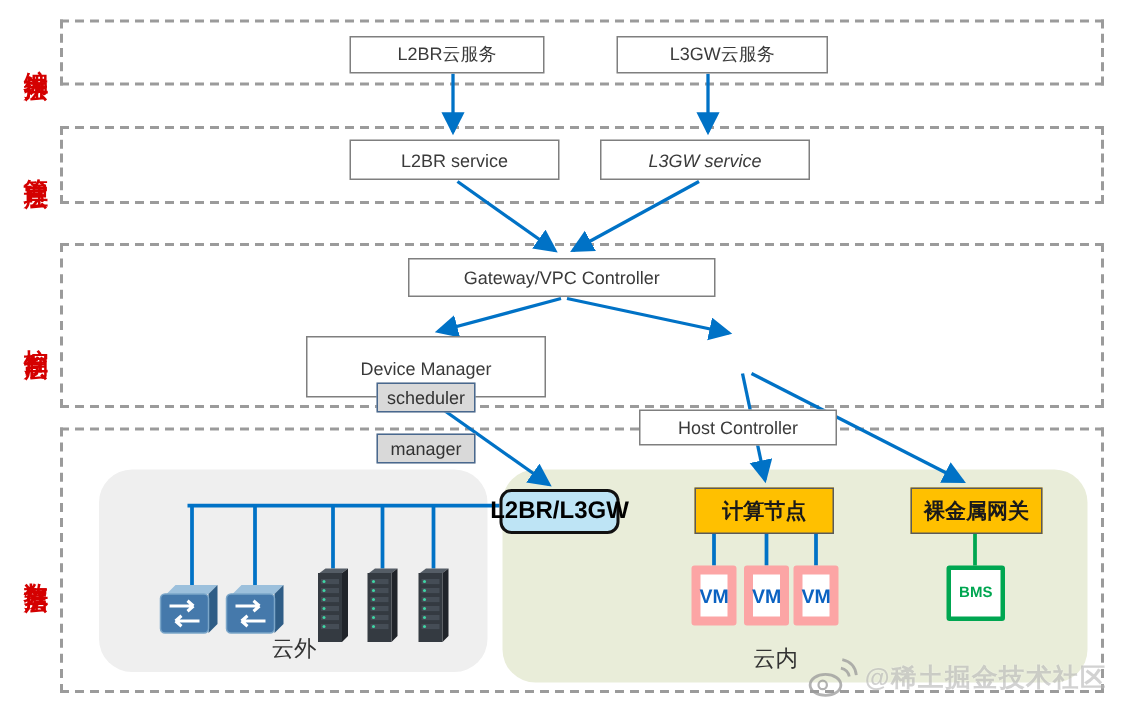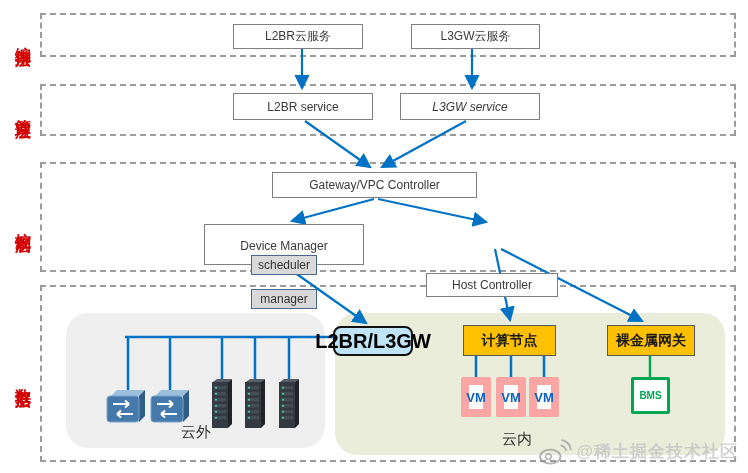--- a/index.html
+++ b/index.html
@@ -33,28 +33,28 @@
     width:66px;height:20px;
   }
   
   .region{position:absolute;border-radius:22px;z-index:1;}
   .region.gray{background:#efefef;}
   .region.green{background:#e9edd9;}
   .region-label{position:absolute;font-size:15px;color:#333;z-index:3;}
   
   .box-cyan{
     background:#bee4f5;border:2px solid #111;border-radius:8px;
-    font-weight:bold;font-size:20px;color:#000;
+    font-weight:bold;font-size:16px;color:#000;
   }
   .box-orange{
     background:#ffc000;border:1.5px solid #5a5a5a;
     font-weight:bold;font-size:14px;color:#1a1a1a;
   }
   .box-vm{
-    background:#fff;border:8px solid #fca5a5;border-radius:2px;
+    background:#fff;border:6px solid #fca5a5;border-radius:2px;
     font-weight:bold;font-size:13px;color:#0b62c1;
   }
   .box-bms{
     background:#fff;border:3px solid #00a651;border-radius:2px;
     font-weight:bold;font-size:10px;color:#00a651;
   }
   .edges{position:absolute;left:0;top:0;z-index:2;pointer-events:none;}
   .icon-abs{position:absolute;z-index:3;}
   
   .watermark{
@@ -111,21 +111,21 @@
       <path d="M255,337 V379"></path>
       <path d="M289,337 V379"></path>
       <path d="M476,356 V377"></path>
       <path d="M511,356 V377"></path>
       <path d="M544,356 V377"></path>
     </g>
     <path d="M650,356 V377" stroke="#00a651" stroke-width="2.5" fill="none"></path>
   </svg>
 
   <div class="node" style="left:233px;top:24px;width:130px;height:25px;">L2BR云服务</div>
-  <div class="node" style="left:411px;top:24px;width:129px;height:25px;">L3GW云服务</div>
+  <div class="node" style="left:411px;top:24px;width:141px;height:25px;">L3GW云服务</div>
 
   <div class="node" style="left:233px;top:93px;width:140px;height:27px;">L2BR service</div>
   <div class="node" style="left:400px;top:93px;width:140px;height:27px;font-style:italic;">L3GW service</div>
 
   <div class="node" style="left:272px;top:172px;width:205px;height:26px;">Gateway/VPC Controller</div>
   <div class="node dm" style="left:204px;top:224px;width:160px;height:41px;">
     <span>Device Manager</span>
     <span class="dm-row">
       <span class="subnode">scheduler</span>
       <span class="subnode">manager</span>

